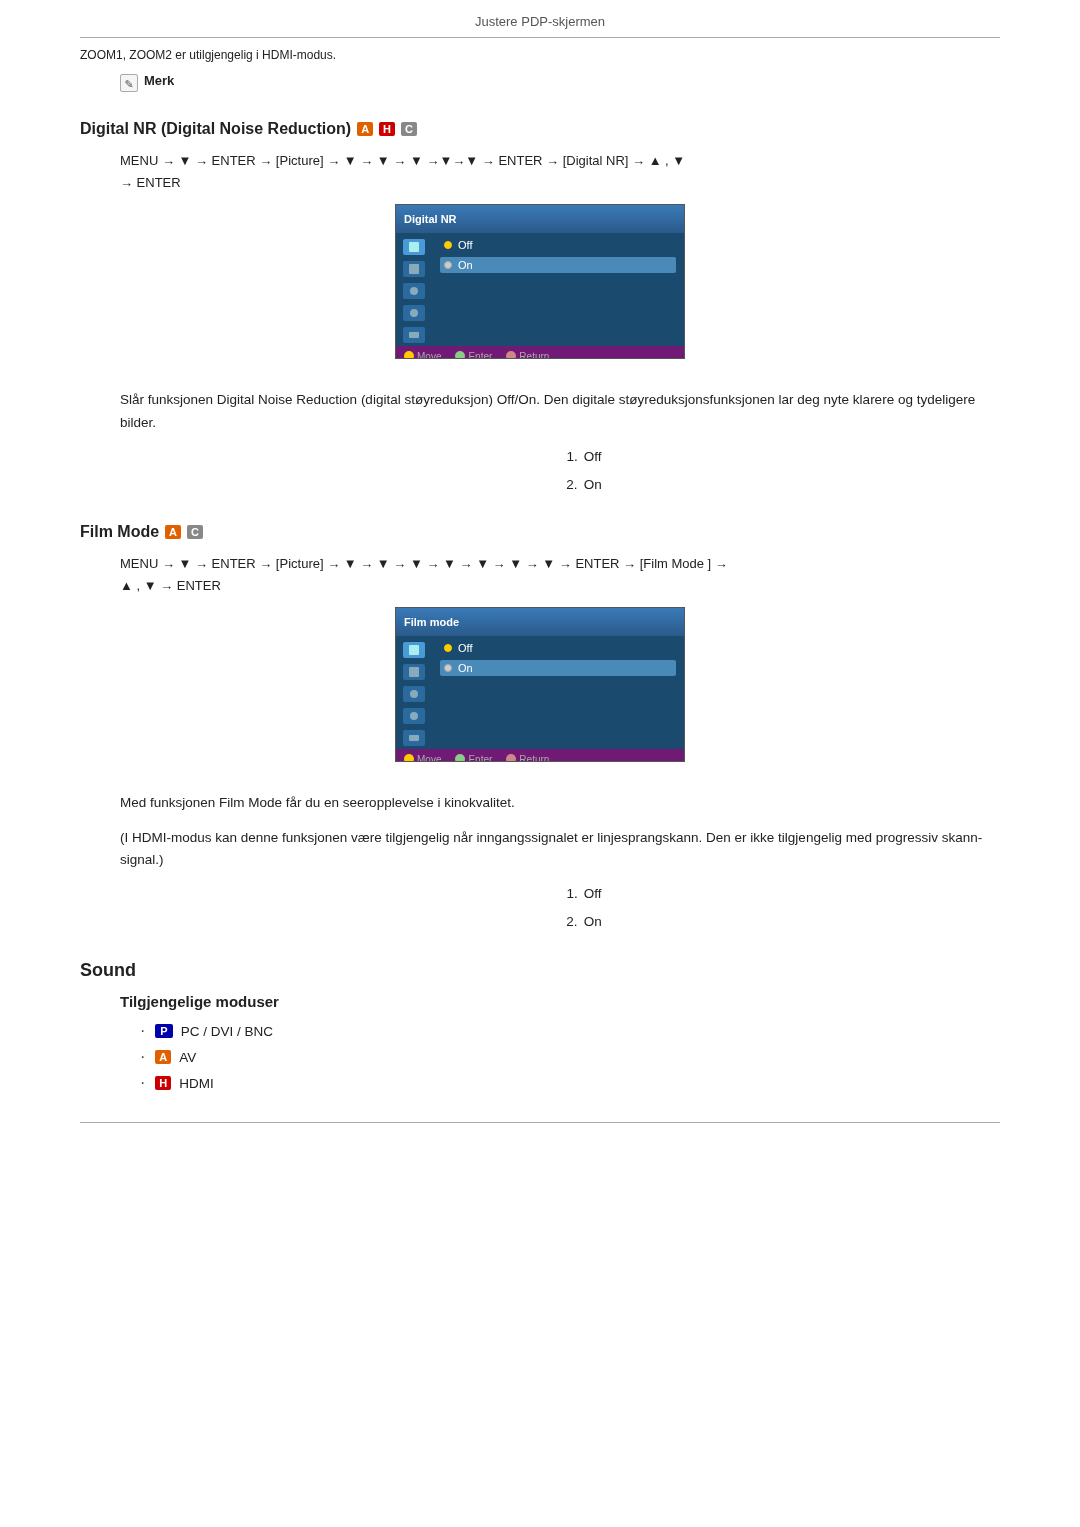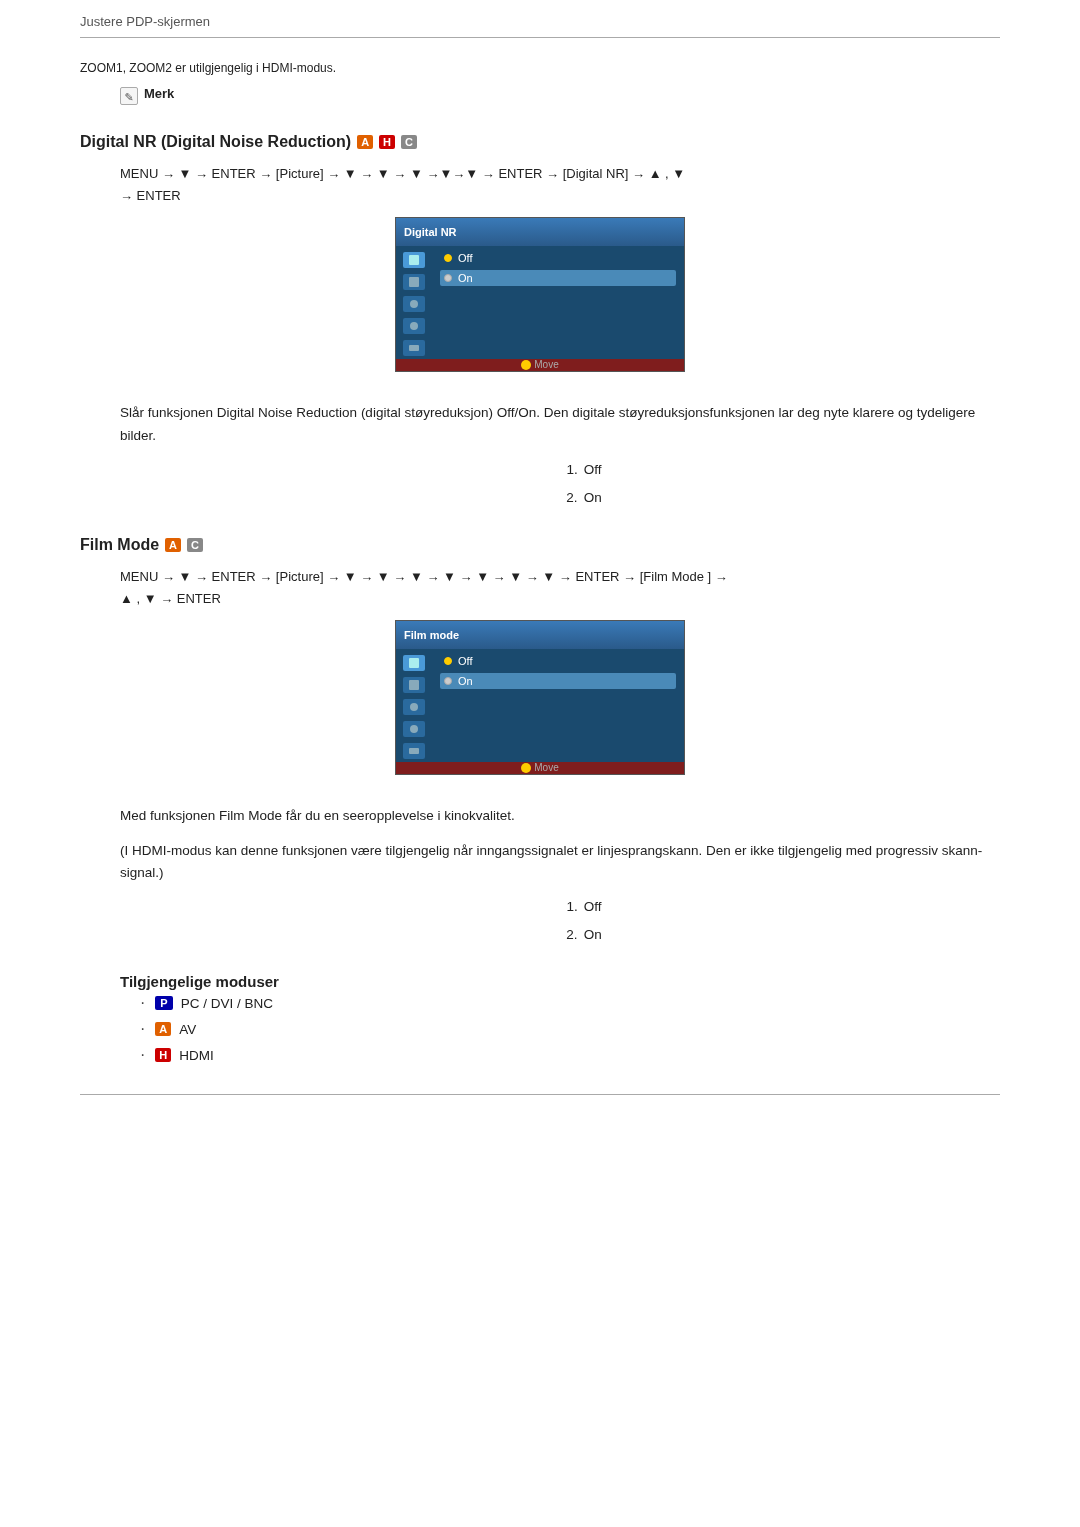--- a/index.html
+++ b/index.html
@@ -19,26 +19,26 @@
       padding: 0 80px;
       position: relative;
     }
 
     .bottom-border {
       border-bottom: 1px solid #aaa;
       margin-top: 30px;
     }
 
     .page-header {
-      text-align: left;
+      text-align: center;
       font-size: 13px;
       color: #555;
       padding: 14px 0 8px 0;
       border-bottom: 1px solid #aaa;
-      margin-bottom: 21px;
+      margin-bottom: 8px;
     }
 
     .section {
       margin-bottom: 28px;
     }
 
     .section-title {
       font-size: 16px;
       font-weight: bold;
       margin-bottom: 12px;
@@ -155,27 +155,26 @@
       background: #ffcc00;
       border-color: #ffcc00;
     }
 
     .screen-option-label {
       color: #fff;
       font-size: 11px;
     }
 
     .screen-footer {
-      background: #7f1d1d;
+      background: #701a75;
       height: 20px;
       display: flex;
       align-items: center;
       padding: 0 8px;
       gap: 14px;
-      flex-direction: column;
     }
 
     .footer-item {
       display: flex;
       align-items: center;
       gap: 3px;
       color: #aaa;
       font-size: 10px;
     }
 
@@ -243,21 +242,21 @@
     .sound-section-title {
       font-size: 18px;
       font-weight: bold;
       margin-bottom: 12px;
       margin-top: 4px;
     }
 
     .sub-section-title {
       font-size: 15px;
       font-weight: bold;
-      margin-bottom: 4px;
+      margin-bottom: 12px;
       margin-left: 40px;
     }
 
     .bullet-list {
       margin-left: 60px;
       margin-bottom: 8px;
     }
 
     .bullet-item {
       display: flex;
@@ -464,20 +463,21 @@
 
     <div class="list-item">
       <span class="num">1.</span><span>Off</span>
     </div>
     <div class="list-item">
       <span class="num">2.</span><span>On</span>
     </div>
   </div>
 
   <div class="section">
+    <div class="sound-section-title">Sound</div>
     <div class="sub-section-title">Tilgjengelige moduser</div>
 
     <div class="bullet-list">
       <div class="bullet-item">
         <span class="bullet-dot">·</span>
         <span class="badge" style="background:#00a; padding:1px 5px;">P</span>
         <span>PC / DVI / BNC</span>
       </div>
       <div class="bullet-item">
         <span class="bullet-dot">·</span>

